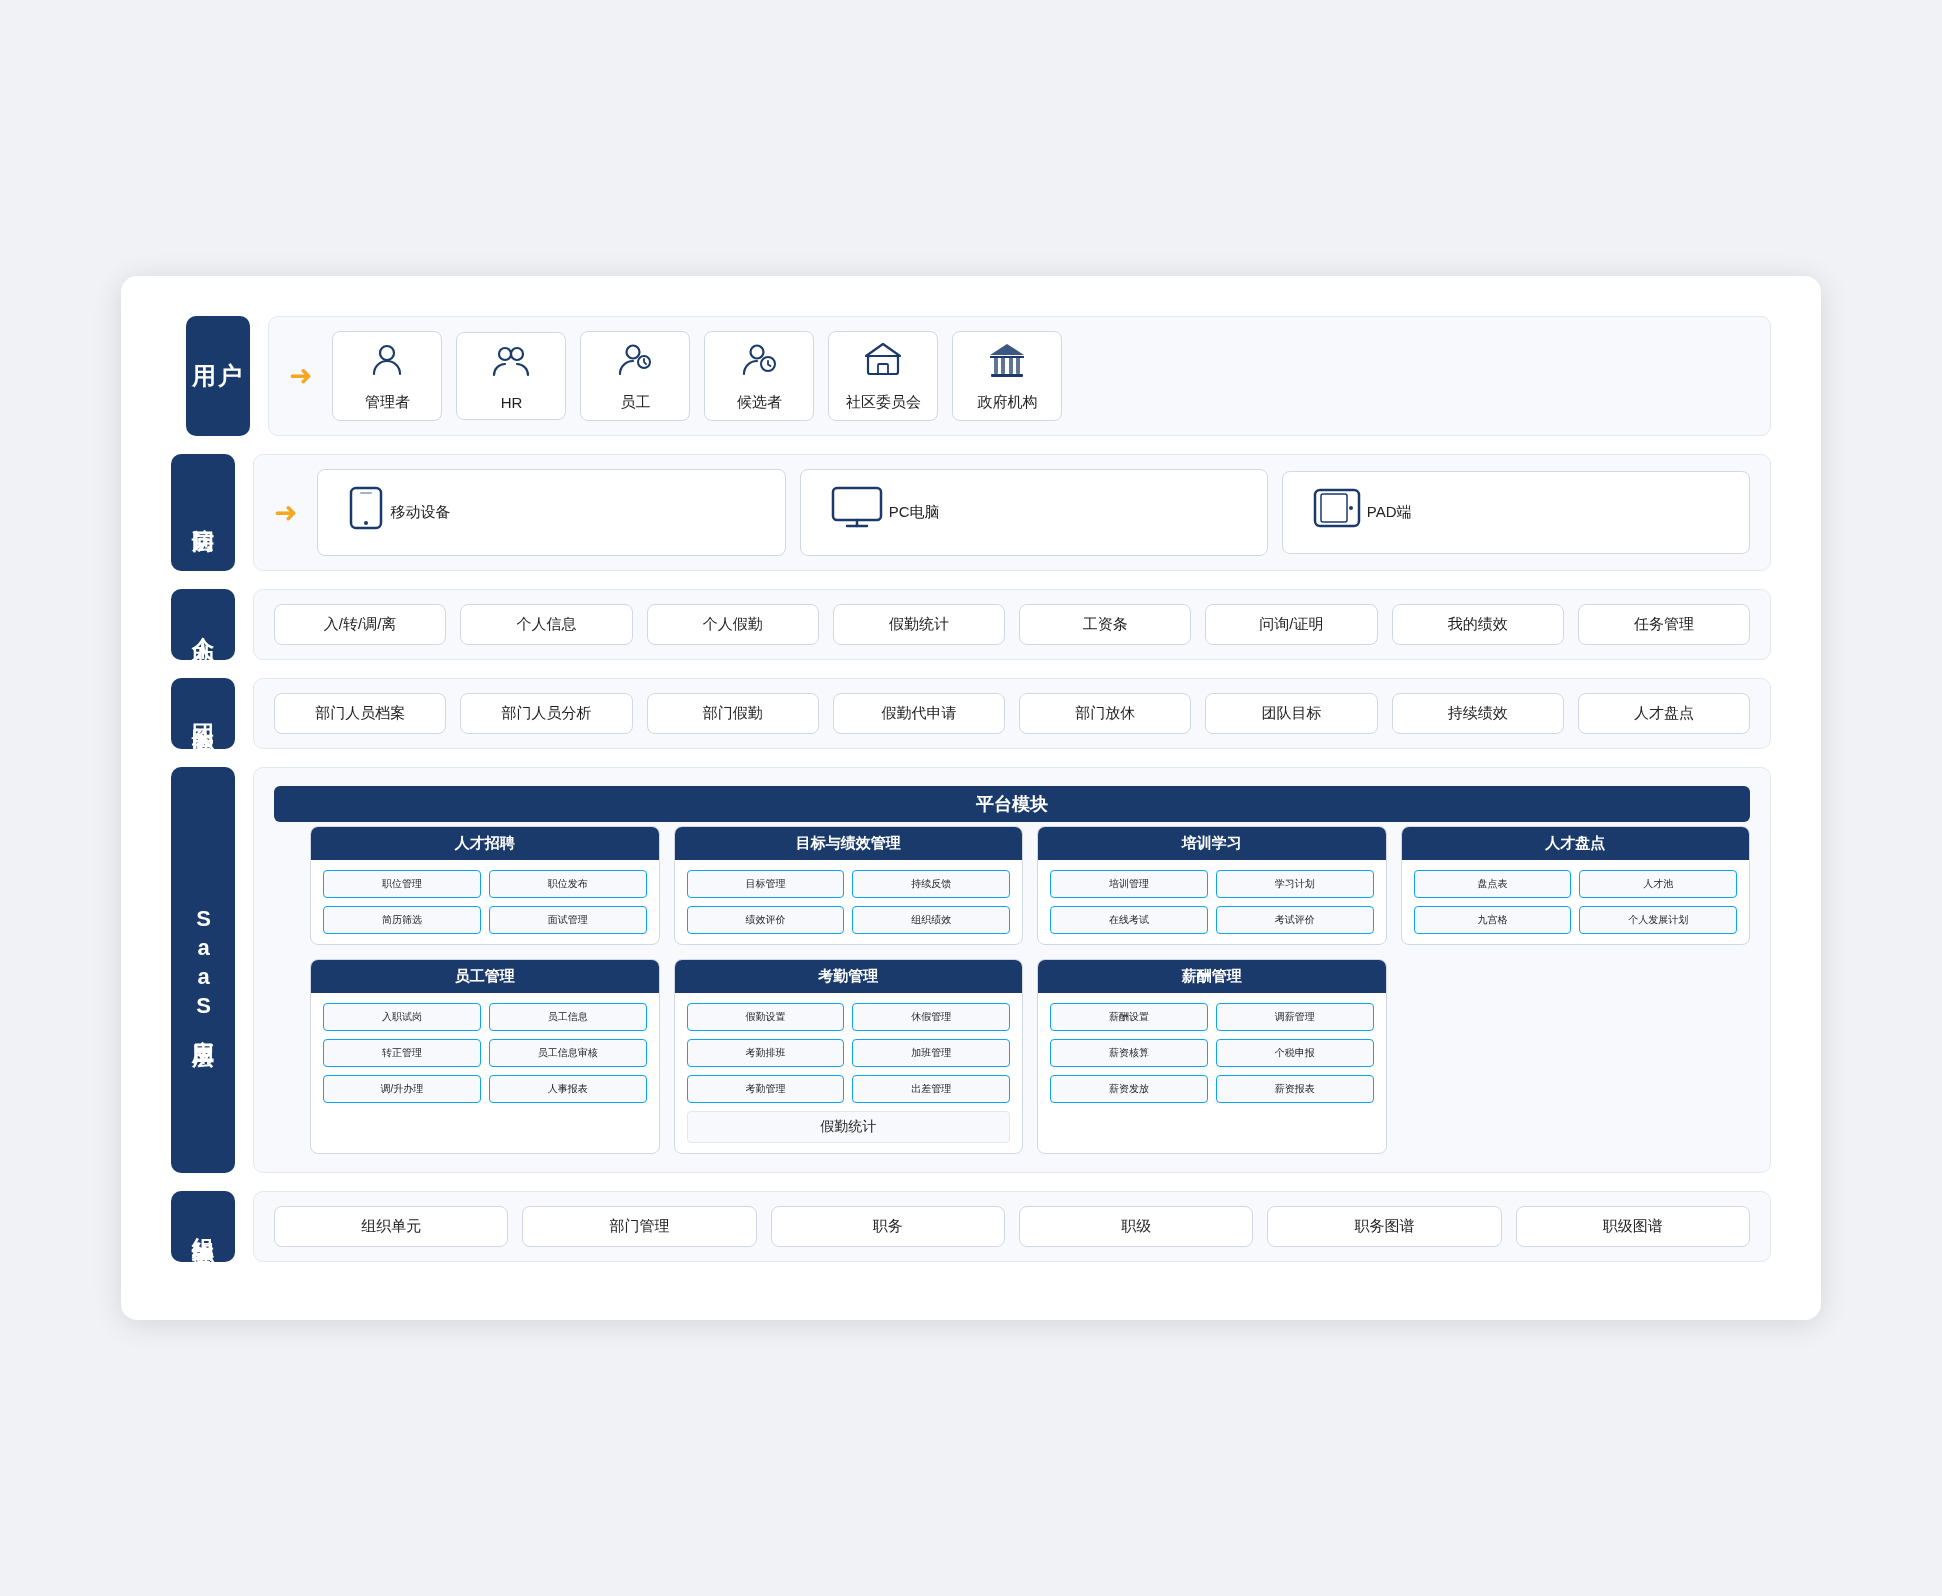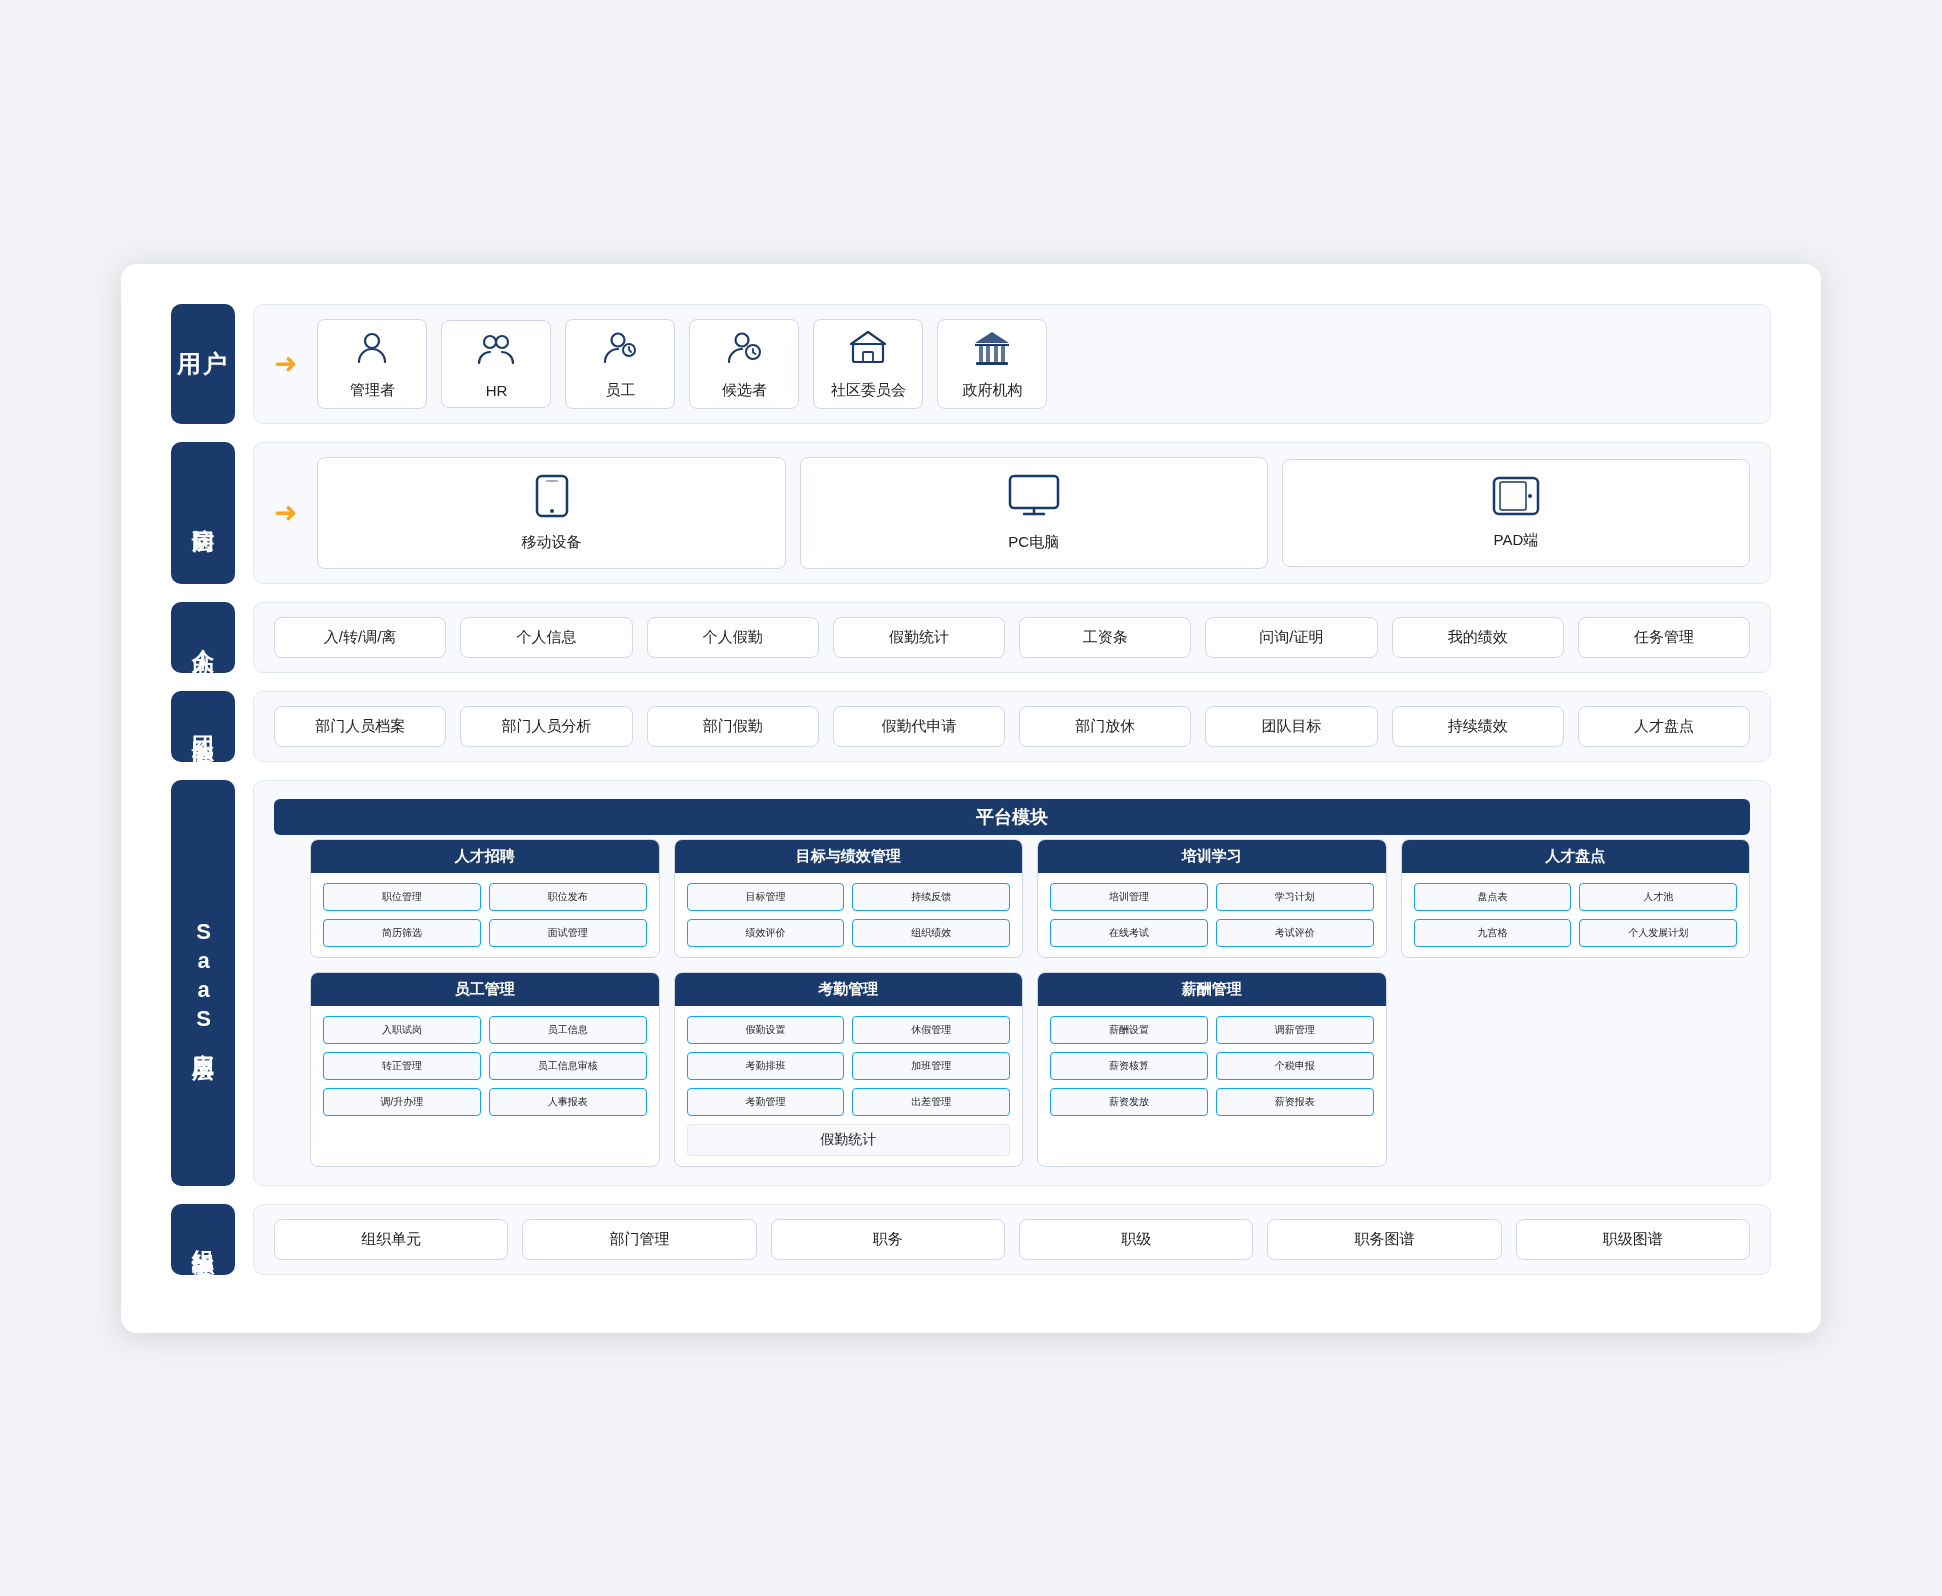--- a/index.html
+++ b/index.html
@@ -42,20 +42,21 @@
       margin-right: 18px;
       flex-shrink: 0;
       letter-spacing: 4px;
     }
     .row-label.horizontal {
       writing-mode: horizontal-tb;
       text-orientation: mixed;
       font-size: 24px;
       letter-spacing: 2px;
       width: 64px;
+      margin-left: 15px;
     }
     .row-content {
       flex: 1;
       display: flex;
       align-items: center;
       background: #f7f9fc;
       border: 1.5px solid #e2e8f0;
       border-radius: 10px;
       padding: 14px 20px;
       gap: 14px;
@@ -88,21 +89,21 @@
       background: white;
       display: flex;
       flex-direction: column;
       align-items: center;
       gap: 6px;
       min-width: 110px;
     }
     
     .access-item {
       display: flex;
-      flex-direction: column;
+      flex-direction: row;
       align-items: center;
       gap: 6px;
       border: 1.5px solid #d0d8e8;
       border-radius: 8px;
       padding: 16px 30px;
       background: white;
       flex: 1;
     }
     .access-icon {
       color: #1a3a6b;

